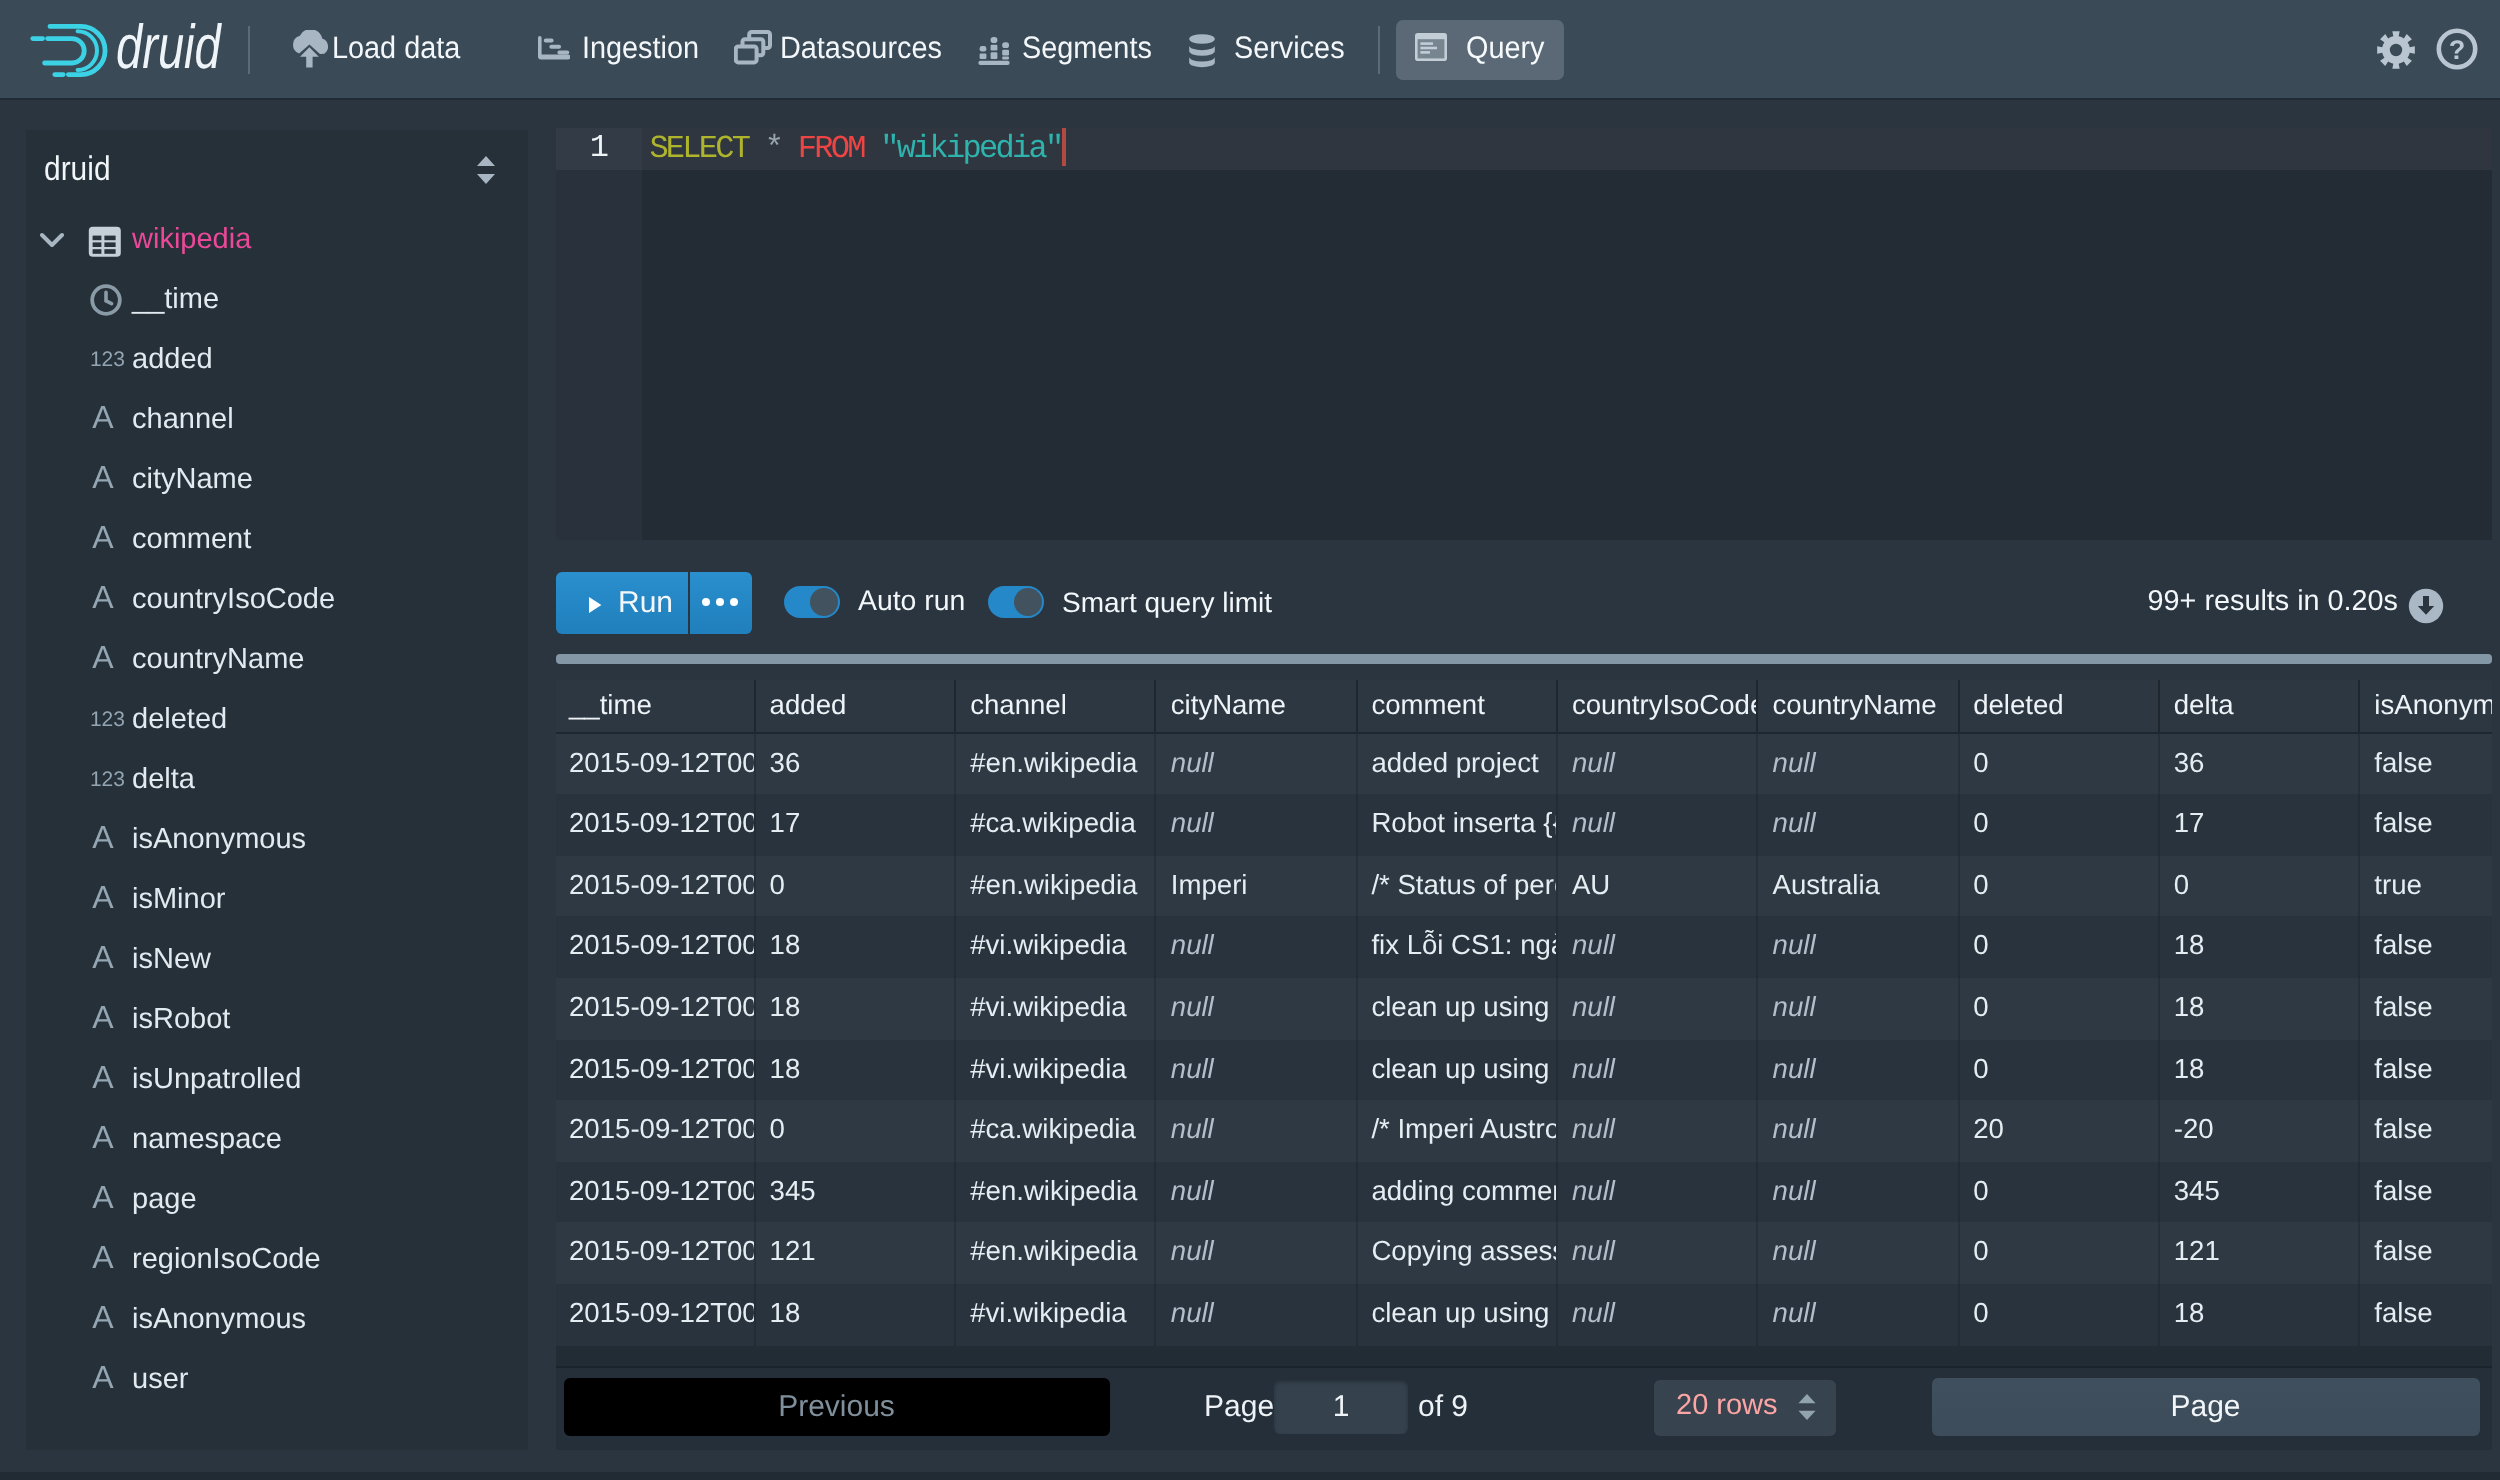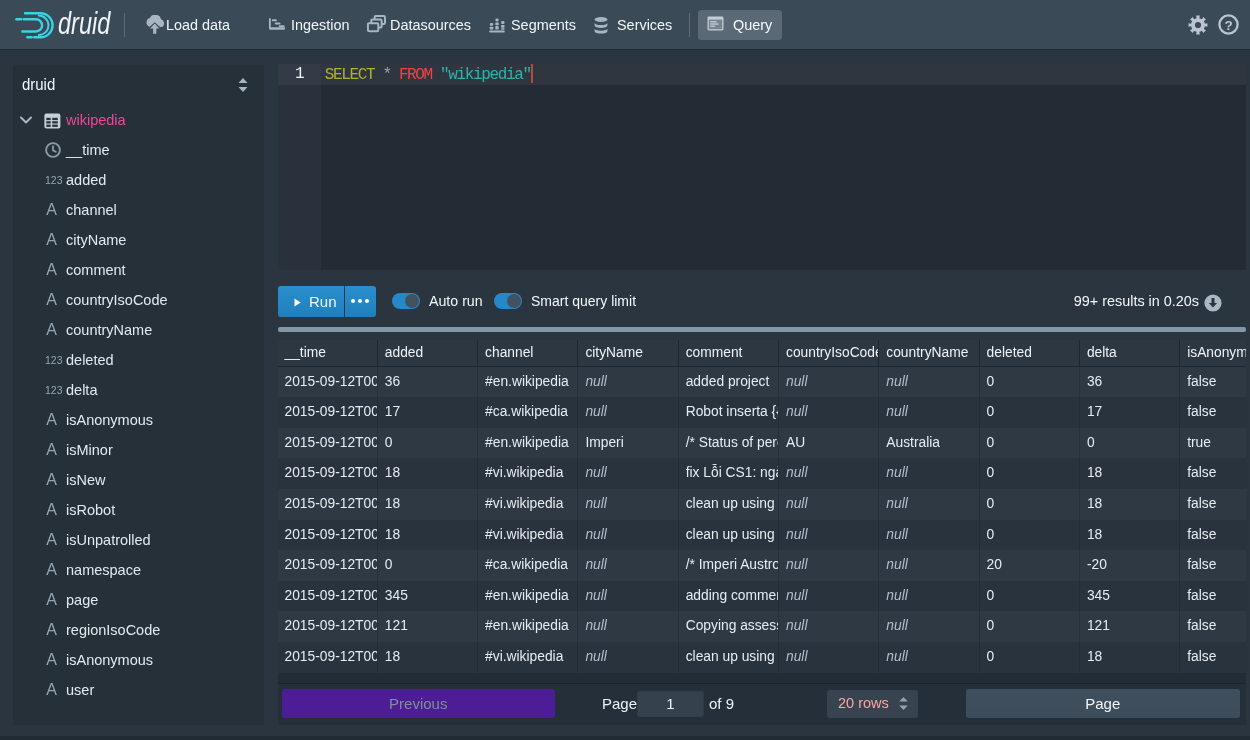--- a/index.html
+++ b/index.html
@@ -399,21 +399,21 @@
       <div class="cell"><span class="null">null</span></div>
       <div class="cell"><span class="null">null</span></div>
       <div class="cell">0</div>
       <div class="cell">18</div>
       <div class="cell">false</div>
     </div>
   </div>
 
 <div id="prefoot" class="abs"></div>
 <div id="foot" class="abs"></div>
-<div class="btn" style="left:282px;top:688.5px;width:272.5px;height:29.5px;background:#4c1d95;color:#7f8f9b;line-height:29.5px;">Previous</div>
+<div class="btn" style="left:282px;top:688.5px;width:272.5px;height:29.5px;background:#000000;color:#7f8f9b;line-height:29.5px;">Previous</div>
 <div class="abs" style="left:602px;top:689px;height:29px;line-height:29px;color:#edf2f6;font-size:15px;">Page</div>
 <div class="btn" style="left:637px;top:690px;width:67px;height:27px;background:#35424e;color:#eef3f7;line-height:27px;box-shadow:inset 0 1px 2px rgba(0,0,0,0.3);">1</div>
 <div class="abs" style="left:709px;top:689px;height:29px;line-height:29px;color:#edf2f6;font-size:15px;">of 9</div>
 <div class="btn" style="left:827px;top:690px;width:90.5px;height:27.5px;background:#37434f;"></div>
 <div class="abs" style="left:838px;top:690px;height:27.5px;line-height:27.5px;color:#fca5a5;font-size:14.5px;">20 rows</div>
 <svg class="abs" style="left:898px;top:697px" width="11" height="13" viewBox="0 0 11 13">
     <g fill="#92a3b0">
       <path d="M5.5 0 L9.8 4.6 H1.2 z"></path>
       <path d="M5.5 13 L1.2 8.4 H9.8 z"></path>
     </g>

